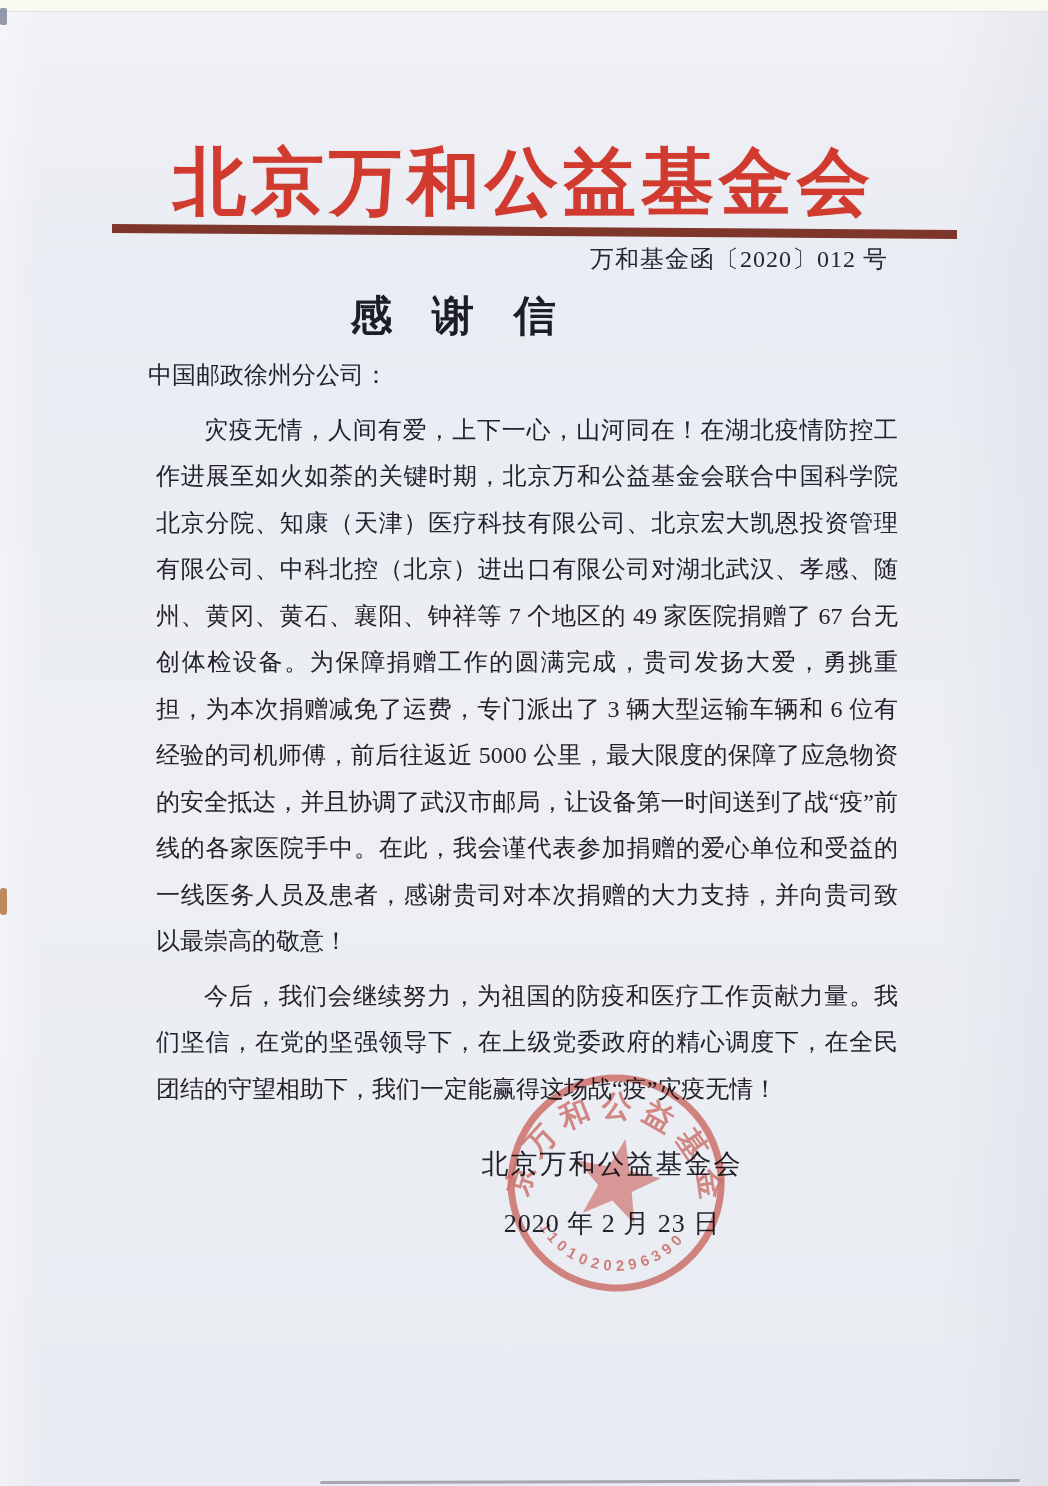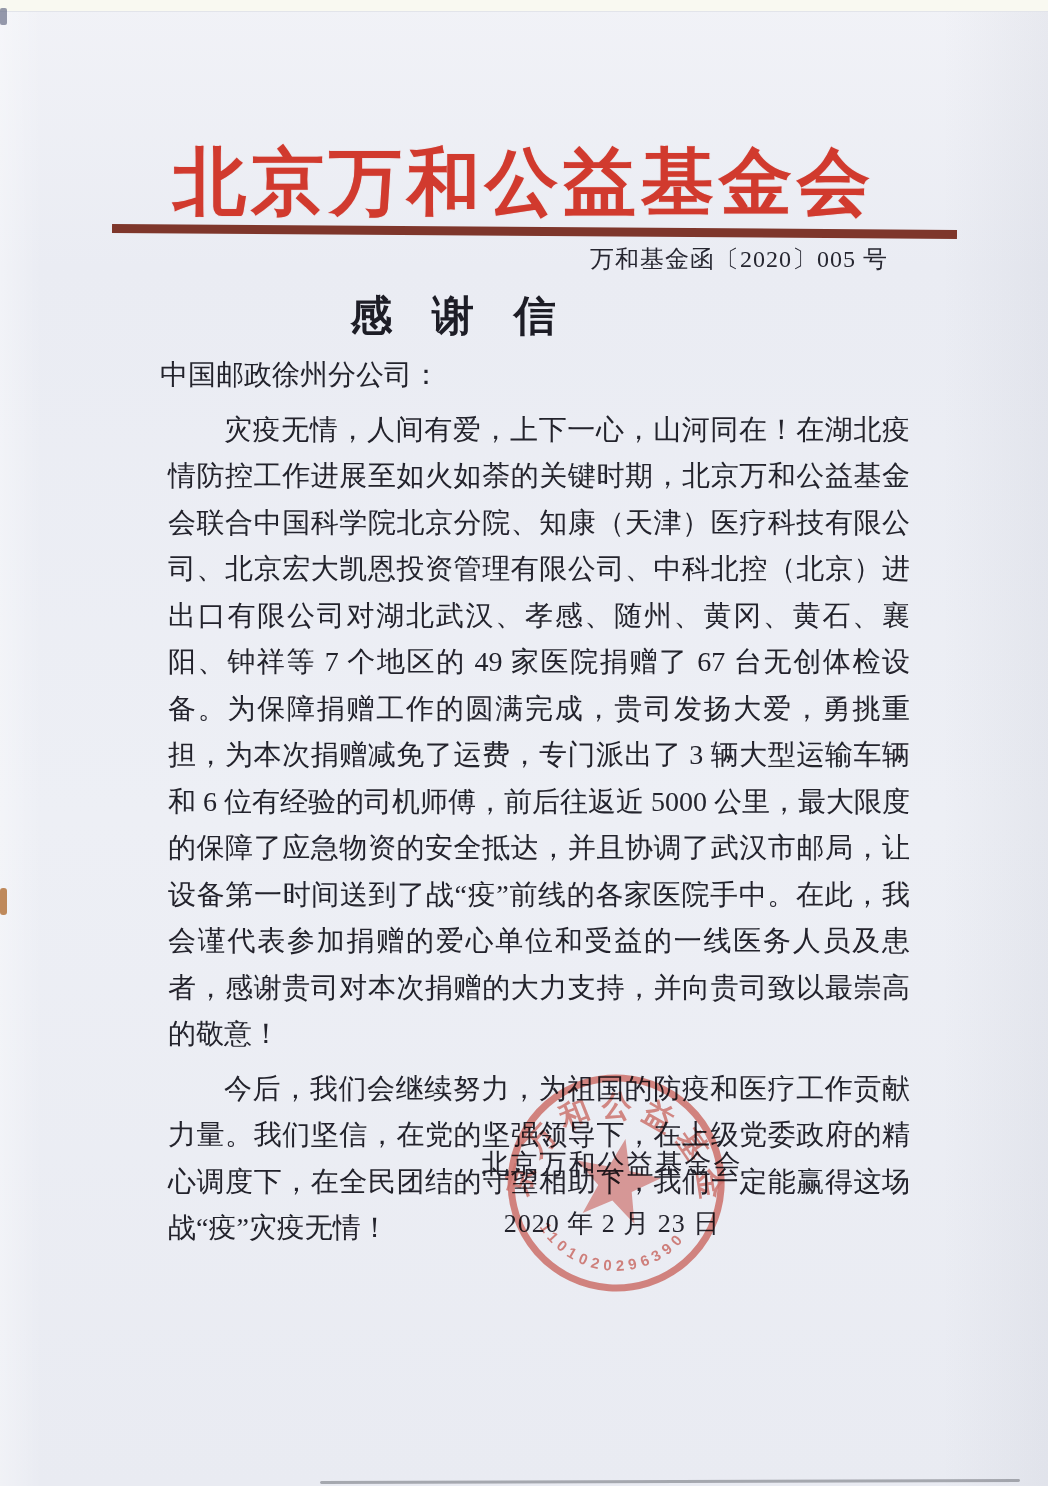--- a/index.html
+++ b/index.html
@@ -42,22 +42,22 @@
   .doc-title{
     position:absolute;left:0;top:288px;width:920px;
     text-align:center;
     font-weight:bold;
     font-size:42px;
     letter-spacing:14px;
     color:#1d1d26;
     font-family:"Liberation Sans", sans-serif;
   }
   .letter-body{
-    position:absolute;left:160px;top:352px;width:758px;
-    font-size:28px;
+    position:absolute;left:148px;top:352px;width:758px;
+    font-size:24px;
     line-height:46.5px;
     color:#23232c;
   }
   .salutation{margin:0 0 0 0;}
   .para{margin:8px;text-indent:2em;text-align:justify;}
   .signature-block{
     position:absolute;left:412px;top:1146px;width:400px;
     text-align:center;color:#23232c;
   }
   .signature-org{font-size:27px;letter-spacing:2px;white-space:nowrap;}
@@ -78,21 +78,21 @@
 
   <div class="top-strip"></div>
   <div class="artifact-tl"></div>
   <div class="artifact-left"></div>
   <div class="bottom-edge"></div>
 
   <div class="letterhead">北京万和公益基金会</div>
 
   <div class="rule"></div>
 
-  <div class="ref-number">万和基金函〔2020〕005 号</div>
+  <div class="ref-number">万和基金函〔2020〕012 号</div>
 
   <div class="doc-title">感 谢 信</div>
 
   <div class="letter-body">
     <p class="salutation">中国邮政徐州分公司：</p>
     <p class="para">灾疫无情，人间有爱，上下一心，山河同在！在湖北疫情防控工作进展至如火如荼的关键时期，北京万和公益基金会联合中国科学院北京分院、知康（天津）医疗科技有限公司、北京宏大凯恩投资管理有限公司、中科北控（北京）进出口有限公司对湖北武汉、孝感、随州、黄冈、黄石、襄阳、钟祥等 7 个地区的 49 家医院捐赠了 67 台无创体检设备。为保障捐赠工作的圆满完成，贵司发扬大爱，勇挑重担，为本次捐赠减免了运费，专门派出了 3 辆大型运输车辆和 6 位有经验的司机师傅，前后往返近 5000 公里，最大限度的保障了应急物资的安全抵达，并且协调了武汉市邮局，让设备第一时间送到了战“疫”前线的各家医院手中。在此，我会谨代表参加捐赠的爱心单位和受益的一线医务人员及患者，感谢贵司对本次捐赠的大力支持，并向贵司致以最崇高的敬意！</p>
     <p class="para">今后，我们会继续努力，为祖国的防疫和医疗工作贡献力量。我们坚信，在党的坚强领导下，在上级党委政府的精心调度下，在全民团结的守望相助下，我们一定能赢得这场战“疫”灾疫无情！</p>
   </div>
 
   <div class="signature-block">

